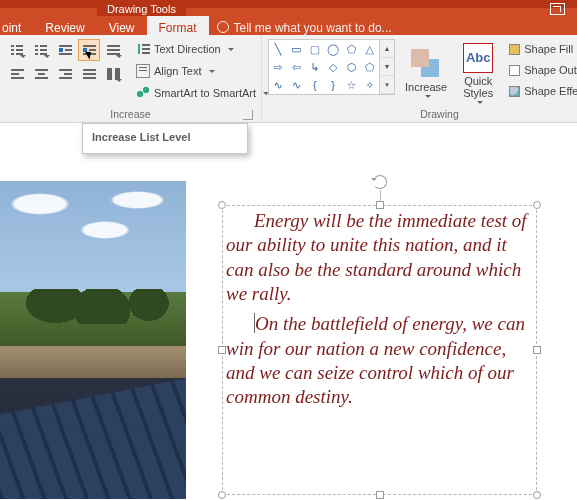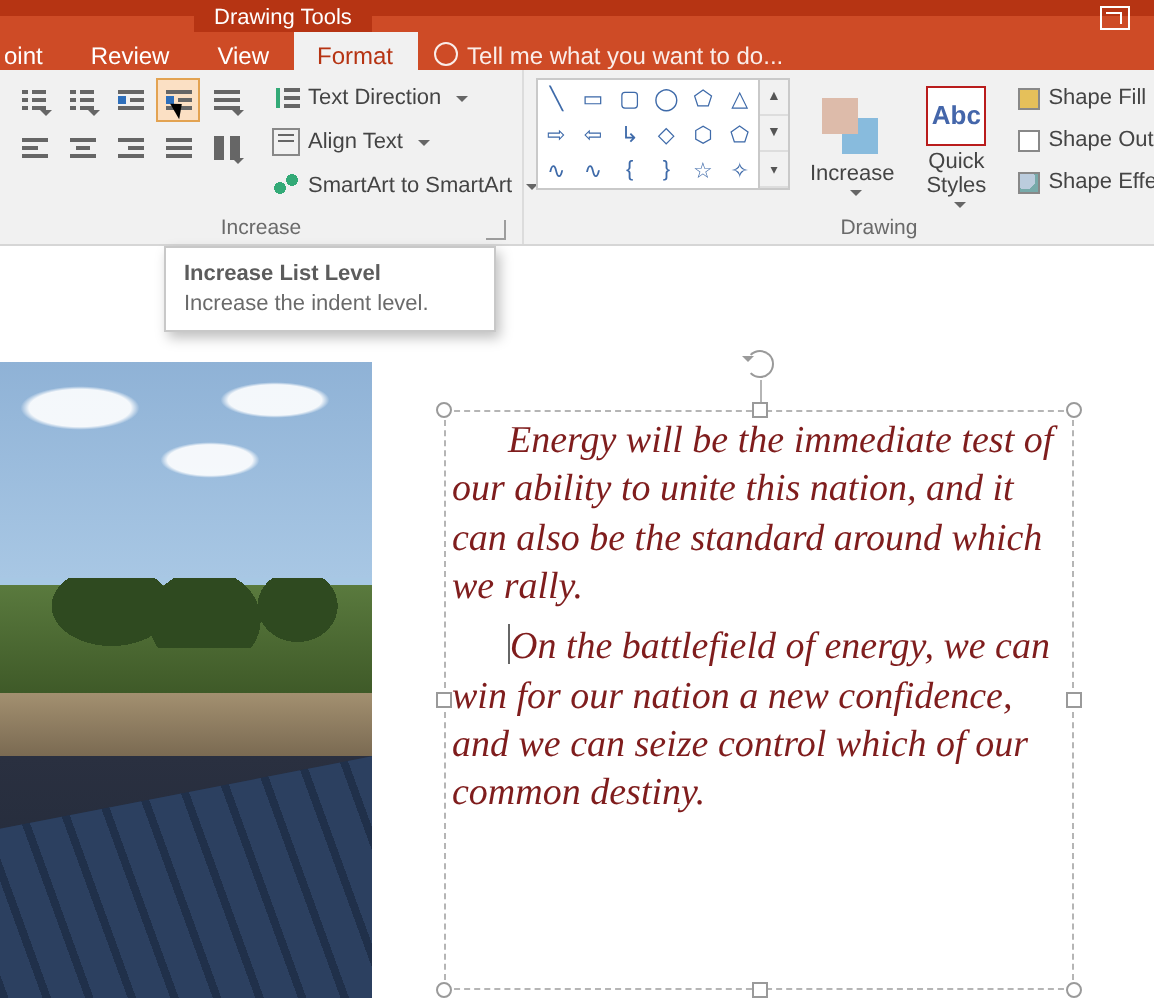--- a/index.html
+++ b/index.html
@@ -457,21 +457,20 @@
     </div>
     <div class="group-label">
       <span>Drawing</span>
       
     </div>
   </div>
 </div>
 
 <div class="tooltip">
   <div class="tt-title">Increase List Level</div>
-  <div class="tt-body">Increase the indent level.</div>
 </div>
 
 <div class="workspace">
   <div class="photo">
     <div class="cloud c1"></div>
       <div class="cloud c2"></div>
       <div class="cloud c3"></div>
     <div class="panels"></div>
   </div>
 

